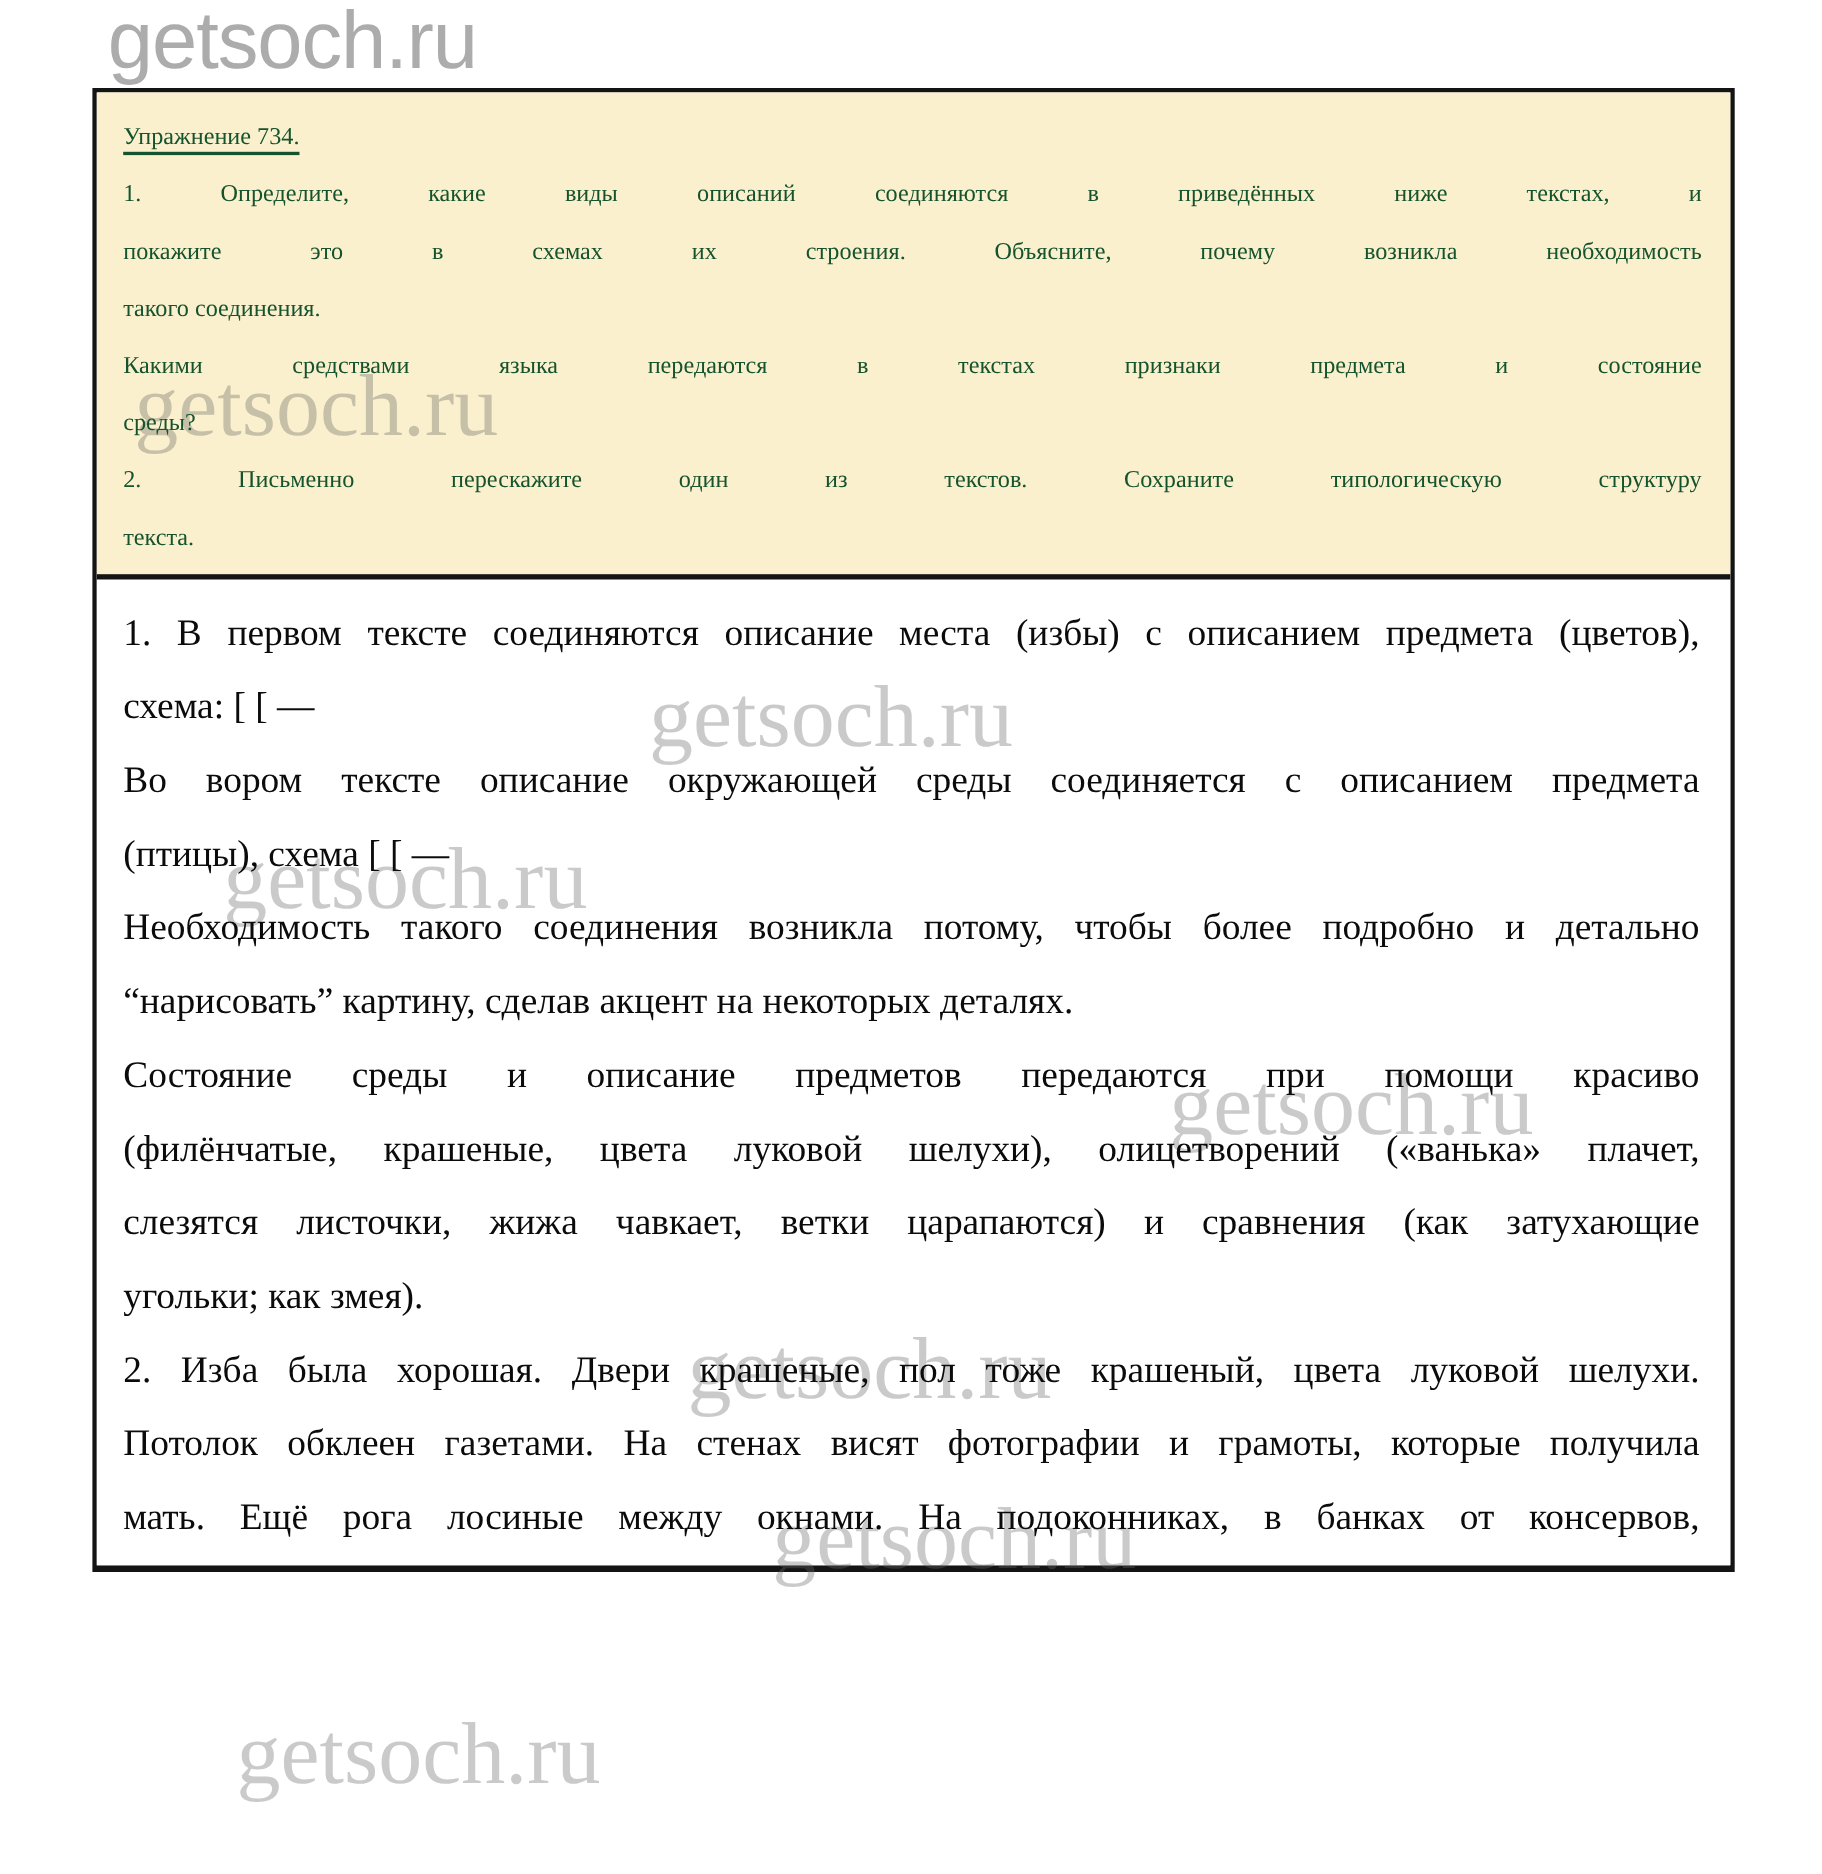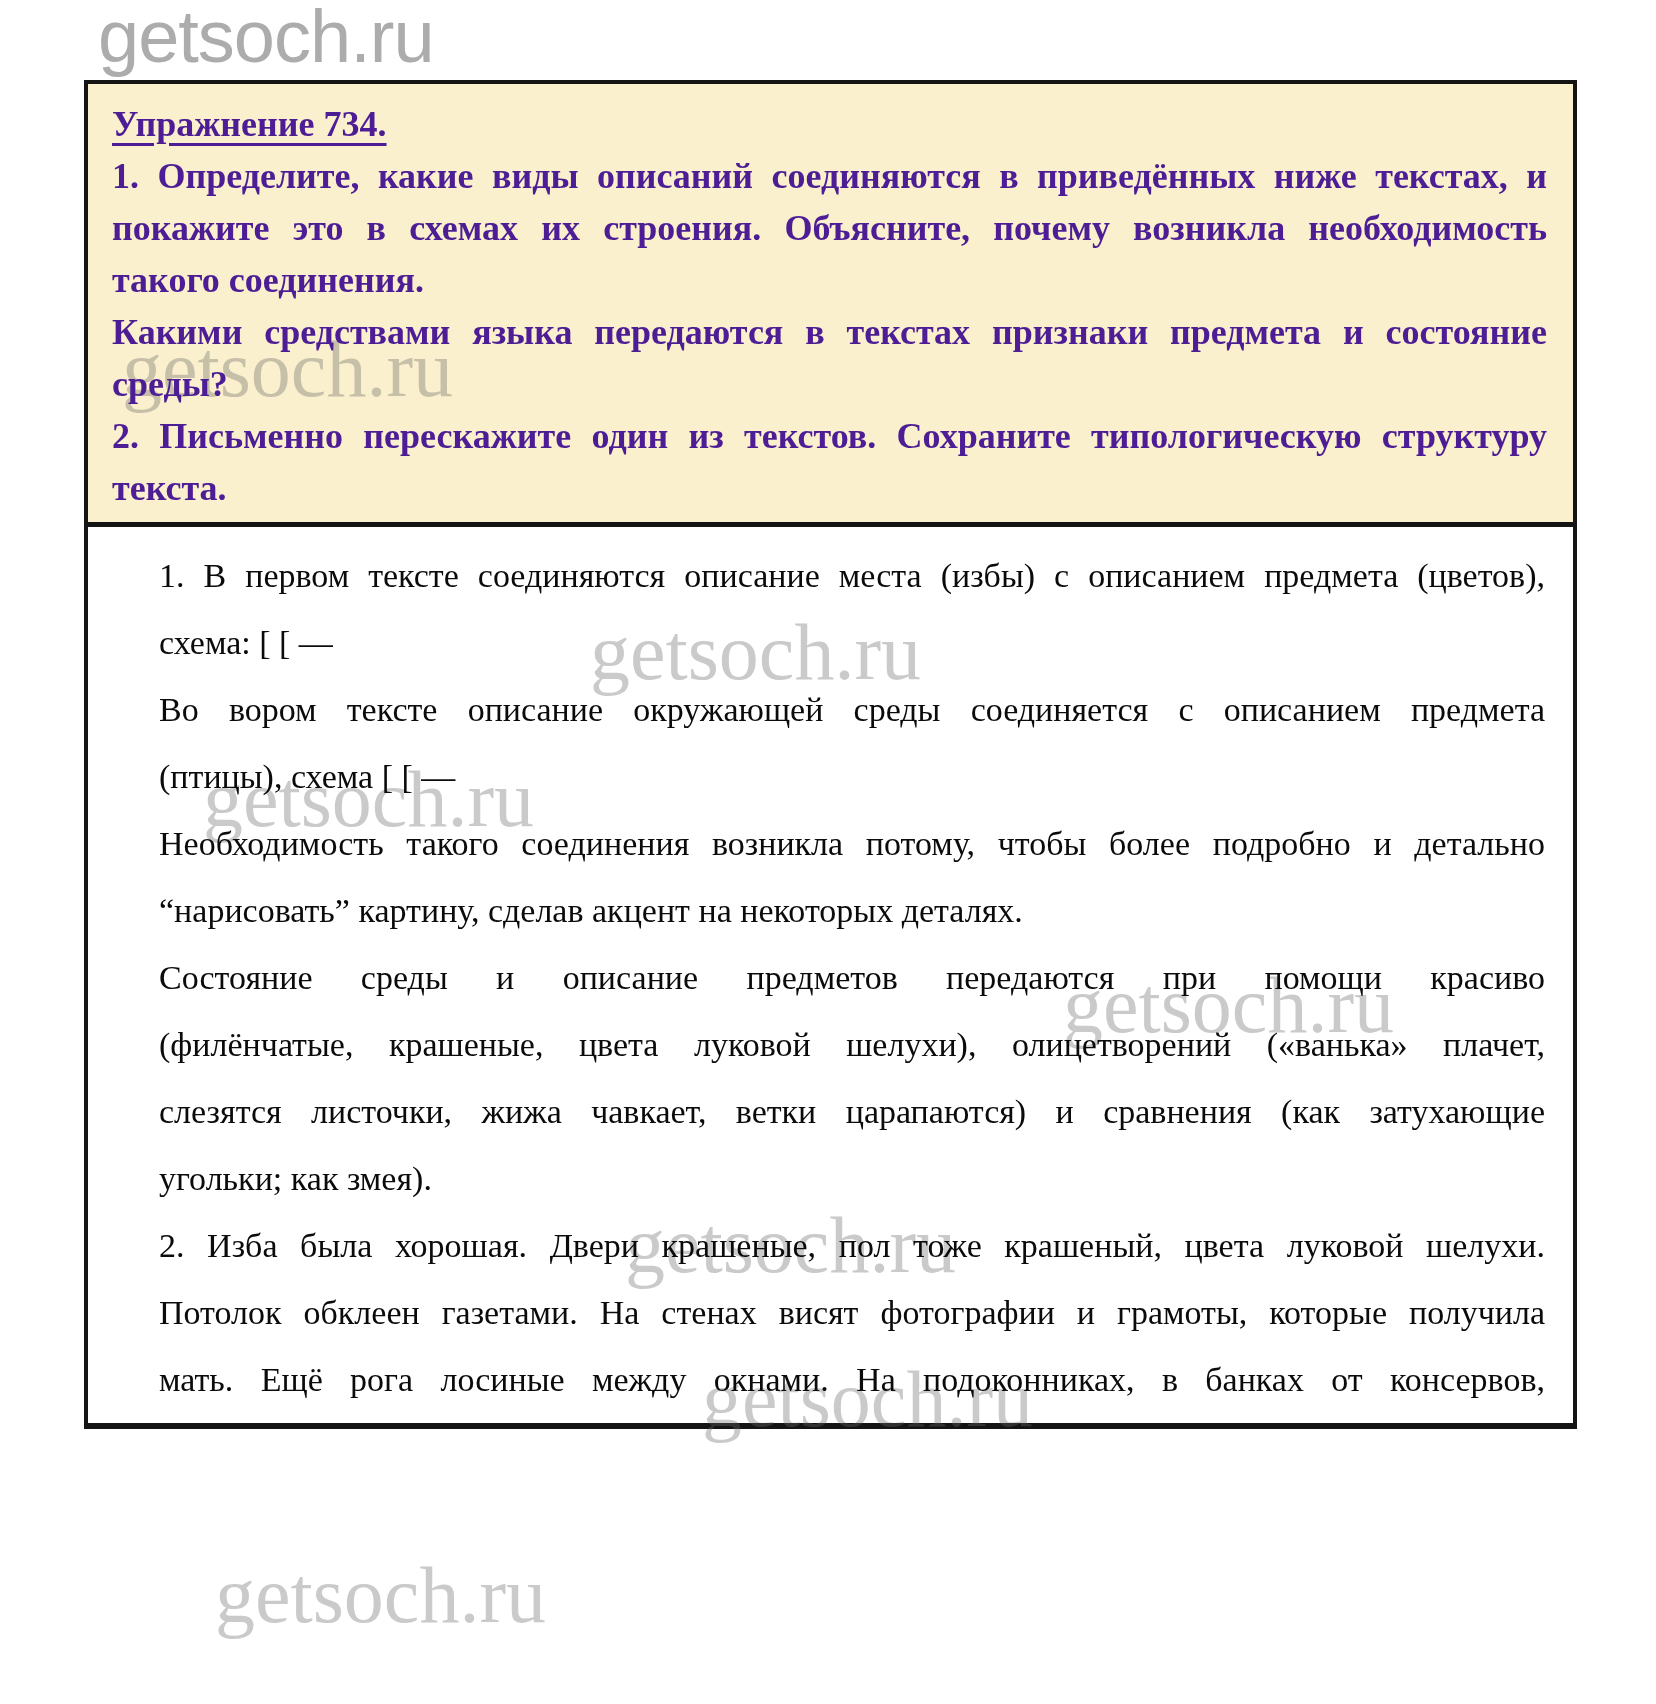--- a/index.html
+++ b/index.html
@@ -29,29 +29,28 @@
   .sheet{
     position:absolute;left:84px;top:80px;width:1493px;
     box-sizing:border-box;
     border:4px solid #141414;border-bottom-width:6px;
     background:#ffffff;
   }
   .task{
     background:#fbf0cd;
     border-bottom:5px solid #141414;
     padding:14px 26px 8px 24px;
-    font-weight:bold;font-size:36px;line-height:52px;
-    color:#4c1d95;
+    font-weight:normal;font-size:22px;line-height:52px;
+    color:#14532d;
   }
   .answer{
     background:#ffffff;
     padding:15px 28px 10px 24px;
     font-size:34px;line-height:67px;
     color:#0b0b0b;
-    margin-left:47px;
   }
   .t-line,.a-line{
     position:relative;z-index:2;
     text-align:left;white-space:nowrap;
   }
   .t-line.just,.a-line.just{
     text-align:justify;text-align-last:justify;white-space:normal;
   }
   .t-line.u{
     text-decoration:underline;

